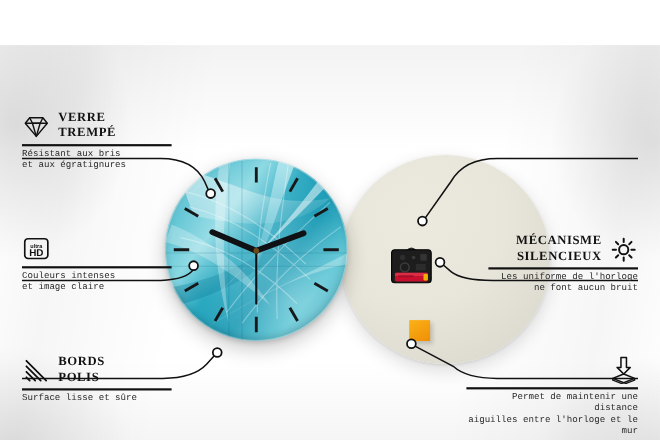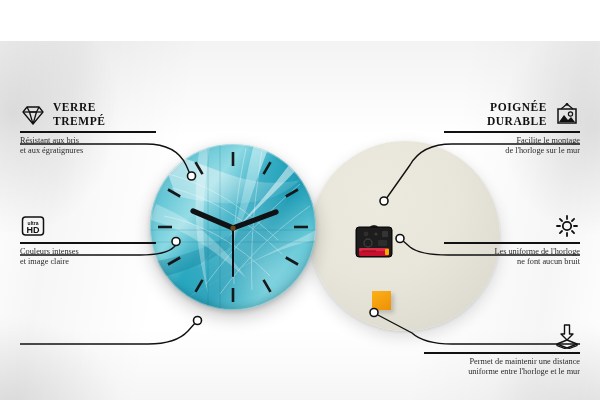--- a/index.html
+++ b/index.html
@@ -66,21 +66,21 @@
   .c-right{text-align:right;}
   .head{display:flex;align-items:center;gap:7px;}
   .c-right .head{justify-content:flex-end;}
   .title{
     font-family:"Liberation Serif", serif;
     font-weight:700;font-size:11.5px;line-height:13.5px;
     letter-spacing:.55px;color:#111;text-transform:uppercase;white-space:pre-line;
   }
   .rule{height:1.5px;background:#111;margin:3px 0 3px 0;}
   .sub{
-    font-family:Liberation Serif, serif;
+    font-family:Liberation Mono, monospace;
     font-size:8.3px;line-height:10.5px;color:#2a2a2a;white-space:pre-line;
   }
   .ico{width:26px;height:26px;flex:0 0 26px;display:block;}
   .ico svg{display:block;width:26px;height:26px;}
 
   .lines{position:absolute;inset:0;pointer-events:none;}
   .lines svg{display:block;}
 </style>
 </head>
 <body>
@@ -232,42 +232,44 @@
           <text x="13" y="12" font-family="Liberation Sans, sans-serif" font-size="5" font-weight="700" fill="#111" text-anchor="middle">ultra</text>
           <text x="13" y="20" font-family="Liberation Sans, sans-serif" font-size="9" font-weight="700" fill="#111" text-anchor="middle">HD</text>
         </svg>
       </span>
     </div>
     <div class="rule"></div>
     <div class="sub">Couleurs intenses
 et image claire</div>
   </div>
 
-
-  <div class="callout c-right" style="left:444px;top:60px;width:136px;">
-    <div class="head">
-      <span class="title">POIGNÉE
-DURABLE</span>
-      <span class="ico">
-        <svg viewBox="0 0 26 26">
-          <path d="M13 2 L7 7 M13 2 L19 7" fill="none" stroke="#111" stroke-width="1.2"></path>
-          <circle cx="13" cy="2.4" r="1.4" fill="#111"></circle>
-          <rect x="4" y="7" width="18" height="14" fill="none" stroke="#111" stroke-width="1.5"></rect>
-          <circle cx="16.5" cy="12" r="2.1" fill="none" stroke="#111" stroke-width="1.2"></circle>
-          <path d="M5 20 L10 13 L14 18 L17 15 L21 20 Z" fill="#111"></path>
-        </svg>
-      </span>
-    </div>
-    <div class="rule"></div>
-    <div class="sub">Facilite le montage
-de l'horloge sur le mur</div>
-  </div>
+  <div class="callout c-left" style="left:20px;top:282px;width:136px;">
+    <div class="head">
+      <span class="ico">
+        <svg viewBox="0 0 26 26">
+          <g stroke="#111" stroke-width="1.6" stroke-linecap="round">
+            <line x1="4" y1="4" x2="22" y2="22"></line>
+            <line x1="4" y1="9" x2="17" y2="22"></line>
+            <line x1="4" y1="14" x2="12" y2="22"></line>
+            <line x1="4" y1="19" x2="7" y2="22"></line>
+          </g>
+        </svg>
+      </span>
+      <span class="title">BORDS
+POLIS</span>
+    </div>
+    <div class="rule"></div>
+    <div class="sub">Surface lisse et sûre</div>
+  </div>
+
 
   <div class="callout c-right" style="left:444px;top:172px;width:136px;">
     <div class="head">
+      <span class="title">MÉCANISME
+SILENCIEUX</span>
       <span class="ico">
         <svg viewBox="0 0 26 26">
           <g fill="none" stroke="#111" stroke-width="1.8" stroke-linecap="round">
             <circle cx="13" cy="13" r="4.2"></circle>
             <path d="M13 3 L13 6"></path>
               <path d="M13 20 L13 23"></path>
             <path d="M3 13 L6 13"></path>
               <path d="M20 13 L23 13"></path>
             <path d="M5.9 5.9 L8 8"></path>
               <path d="M18 18 L20.1 20.1"></path>
@@ -287,16 +289,16 @@
       <span class="ico">
         <svg viewBox="0 0 26 26">
           <path d="M10.5 2 L15.5 2 L15.5 11 L19 11 L13 17 L7 11 L10.5 11 Z" fill="none" stroke="#111" stroke-width="1.4" stroke-linejoin="round"></path>
           <path d="M13 17 L23 21 L13 25 L3 21 Z" fill="none" stroke="#111" stroke-width="1.4" stroke-linejoin="round"></path>
           <path d="M3 21 L3 22.6 L13 26.4 L23 22.6 L23 21" fill="none" stroke="#111" stroke-width="1.2"></path>
         </svg>
       </span>
     </div>
     <div class="rule"></div>
     <div class="sub">Permet de maintenir une distance
-uniforme entre l'horloge et le mur</div>
+aiguilles entre l'horloge et le mur</div>
   </div>
 
 </div>
 
 </body></html>

